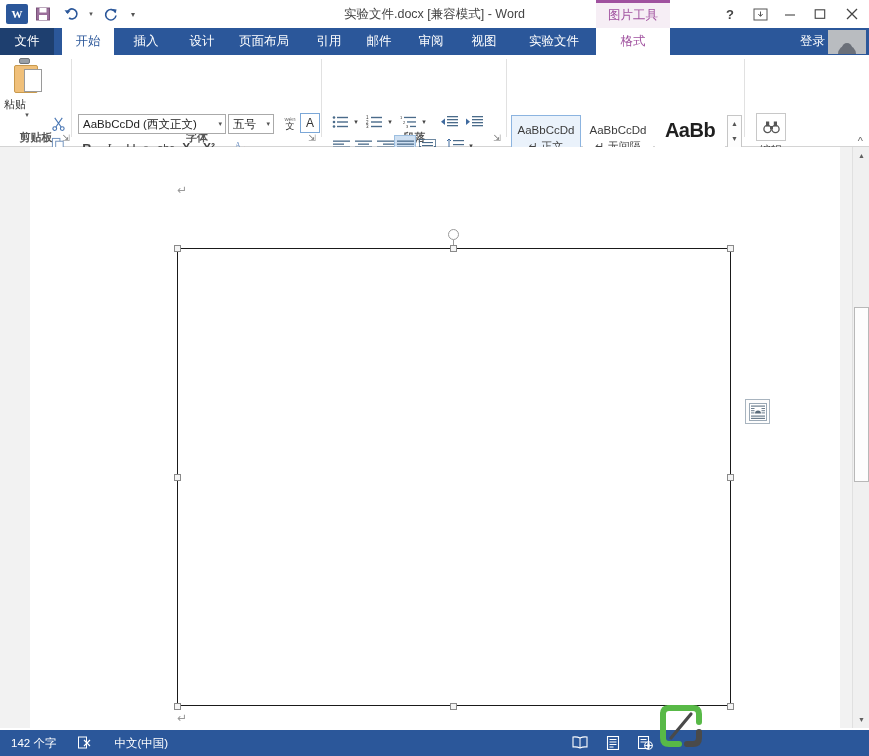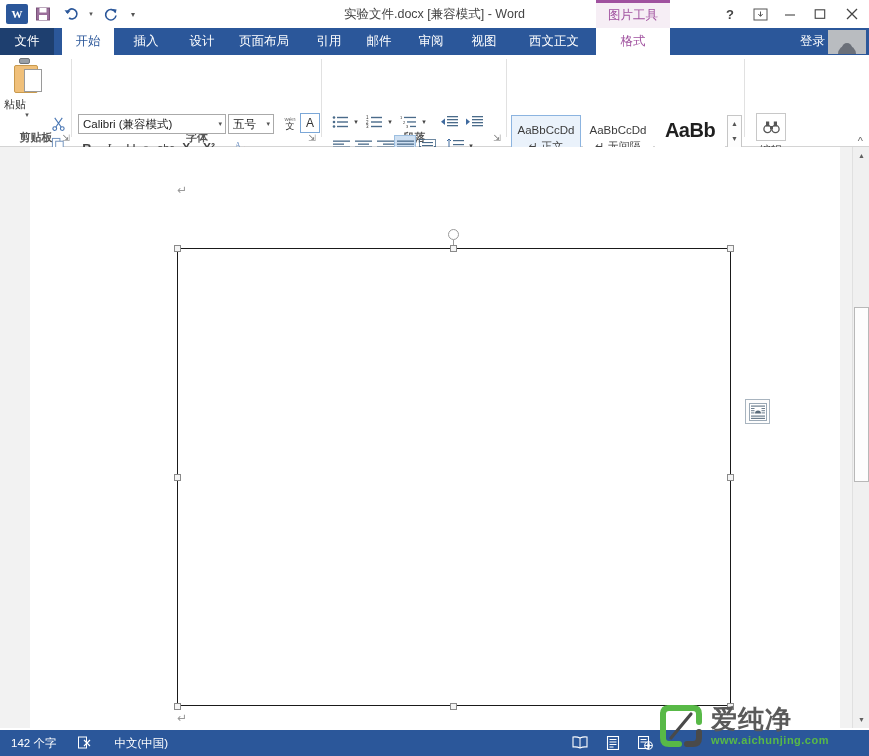--- a/index.html
+++ b/index.html
@@ -295,21 +295,21 @@
   <div class="tabstrip">
     <div class="tab file" style="left:0px;width:54px;">文件</div>
     <div class="tab active" style="left:62px;width:52px;">开始</div>
     <div class="tab" style="left:122px;width:48px;">插入</div>
     <div class="tab" style="left:178px;width:48px;">设计</div>
     <div class="tab" style="left:228px;width:72px;">页面布局</div>
     <div class="tab" style="left:305px;width:48px;">引用</div>
     <div class="tab" style="left:355px;width:48px;">邮件</div>
     <div class="tab" style="left:407px;width:48px;">审阅</div>
     <div class="tab" style="left:460px;width:48px;">视图</div>
-    <div class="tab" style="left:512px;width:84px;">西文正文</div>
+    <div class="tab" style="left:512px;width:84px;">实验文件</div>
     <div class="tab fmt-active" style="left:596px;width:74px;">格式</div>
 
     <div class="signin">登录</div>
     <div class="avatar">
       <div class="head"></div>
       <div class="body"></div>
     </div>
   </div>
 
   <div class="ribbon">
@@ -347,21 +347,21 @@
       </svg>
     </div>
 
     <div class="grp" style="left:72px;width:250px;">
       <div class="grp-label">字体</div>
       <div class="dlg-launcher" style="right:4px;">⇲</div>
       <div class="grp-div" style="left:249px;"></div>
     </div>
 
     <div class="fontname">
-      <span>Calibri (兼容模式)</span>
+      <span>AaBbCcDd (西文正文)</span>
       <span class="combo-caret">▾</span>
     </div>
     <div class="fontsize">
       <span>五号</span>
       <span class="combo-caret">▾</span>
     </div>
     <div class="icon-btn" style="left:280px;top:58px;width:20px;height:20px;flex-direction:column;line-height:1;">
       <span style="font-size:6px;color:#666;">wén</span>
         <span style="font-size:9px;color:#333;">文</span>
     </div>
@@ -682,19 +682,15 @@
   <div class="watermark">
     <div class="wm-mark">
       <svg width="46" height="44" viewBox="0 0 46 44" aria-hidden="true">
         <path d="M12 4 L36 4 q6 0 6 6 L42 18" fill="none" stroke="#58b947" stroke-width="6" stroke-linecap="round"></path>
         <path d="M6 10 q0 -6 6 -6" fill="none" stroke="#58b947" stroke-width="6" stroke-linecap="round"></path>
         <path d="M6 10 L6 34 q0 6 6 6 L22 40" fill="none" stroke="#58b947" stroke-width="6" stroke-linecap="round"></path>
         <path d="M30 40 L36 40 q6 0 6 -6 L42 28" fill="none" stroke="#4a4a4a" stroke-width="6" stroke-linecap="round"></path>
         <path d="M34 10 L14 34" stroke="#4a4a4a" stroke-width="3.2" stroke-linecap="round"></path>
       </svg>
     </div>
-    <div class="wm-text">
-      <div class="wm-cn">爱纯净</div>
-      <div class="wm-url">www.aichunjing.com</div>
-    </div>
   </div>
 
 </div>
 
 </body></html>

